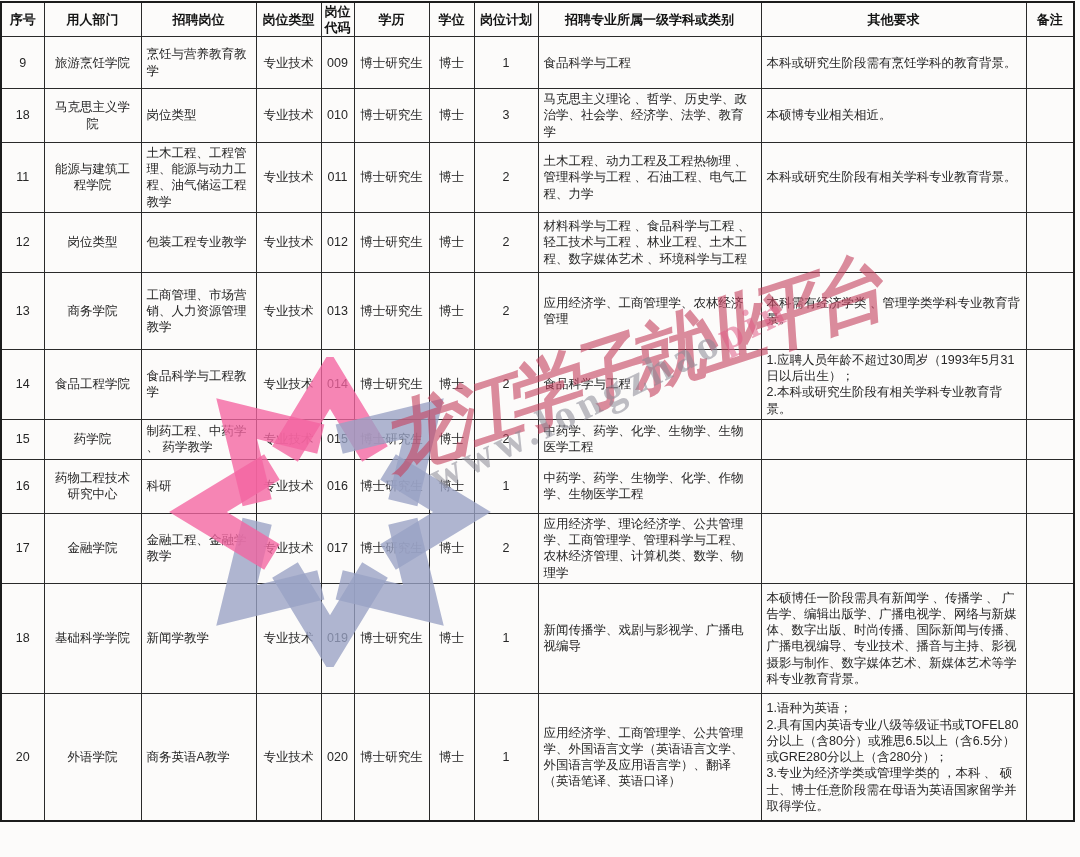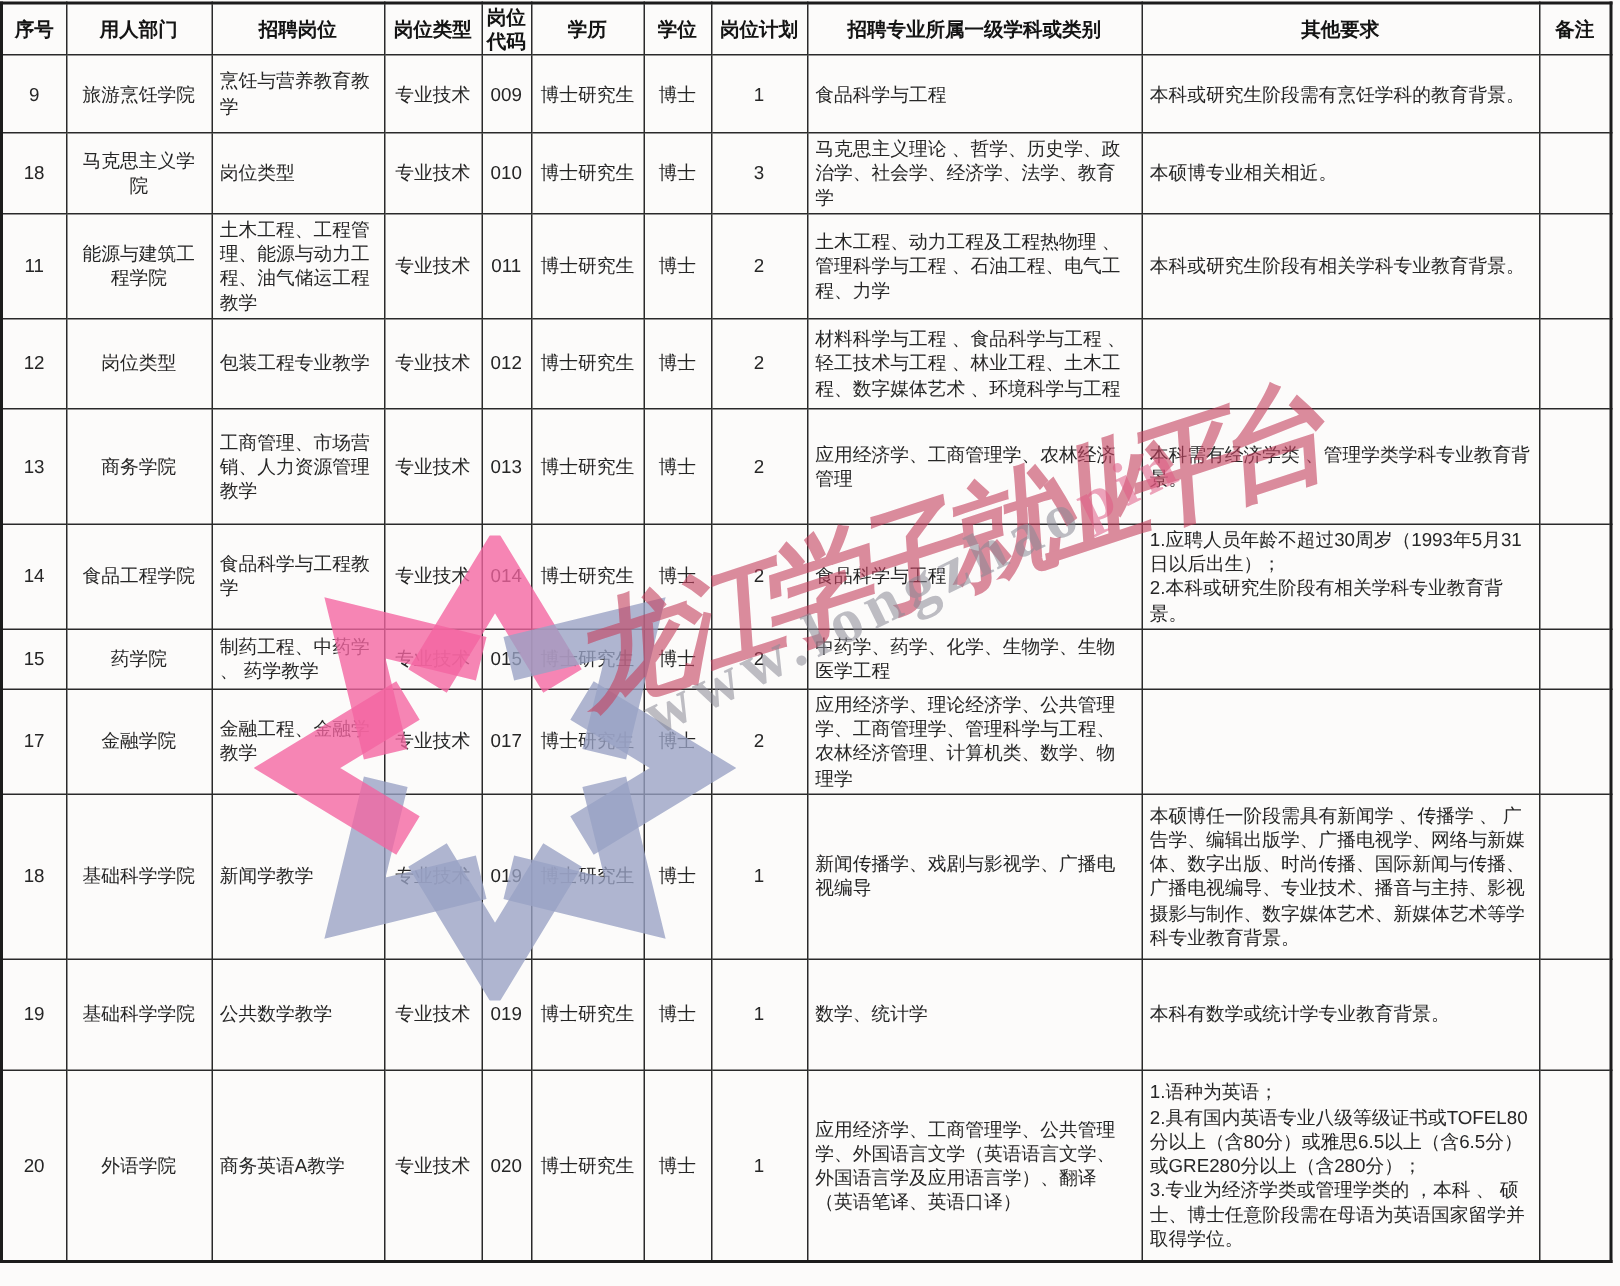--- a/index.html
+++ b/index.html
@@ -169,20 +169,33 @@
       <td class="align-left">制药工程、中药学 、 药学教学</td>
       <td>专业技术</td>
       <td>015</td>
       <td>博士研究生</td>
       <td>博士</td>
       <td>2</td>
       <td class="align-left">中药学、药学、化学、生物学、生物医学工程</td>
       <td class="align-left pre"></td>
       <td></td>
     </tr>
+        <tr style="height: 54px;">
+      <td>16</td>
+      <td>药物工程技术研究中心</td>
+      <td class="align-left">科研</td>
+      <td>专业技术</td>
+      <td>016</td>
+      <td>博士研究生</td>
+      <td>博士</td>
+      <td>1</td>
+      <td class="align-left">中药学、药学、生物学、化学、作物学、生物医学工程</td>
+      <td class="align-left pre"></td>
+      <td></td>
+    </tr>
         <tr style="height: 61px;">
       <td>17</td>
       <td>金融学院</td>
       <td class="align-left">金融工程、金融学教学</td>
       <td>专业技术</td>
       <td>017</td>
       <td>博士研究生</td>
       <td>博士</td>
       <td>2</td>
       <td class="align-left">应用经济学、理论经济学、公共管理学、工商管理学、管理科学与工程、农林经济管理、计算机类、数学、物理学</td>
@@ -193,33 +206,20 @@
       <td>18</td>
       <td>基础科学学院</td>
       <td class="align-left">新闻学教学</td>
       <td>专业技术</td>
       <td>019</td>
       <td>博士研究生</td>
       <td>博士</td>
       <td>1</td>
       <td class="align-left">新闻传播学、戏剧与影视学、广播电视编导</td>
       <td class="align-left pre">本硕博任一阶段需具有新闻学 、传播学 、 广告学、编辑出版学、广播电视学、网络与新媒体、数字出版、时尚传播、国际新闻与传播、广播电视编导、专业技术、播音与主持、影视摄影与制作、数字媒体艺术、新媒体艺术等学科专业教育背景。</td>
-      <td></td>
-    </tr>
-        <tr style="height: 74px;">
-      <td>19</td>
-      <td>基础科学学院</td>
-      <td class="align-left">公共数学教学</td>
-      <td>专业技术</td>
-      <td>019</td>
-      <td>博士研究生</td>
-      <td>博士</td>
-      <td>1</td>
-      <td class="align-left">数学、统计学</td>
-      <td class="align-left pre">本科有数学或统计学专业教育背景。</td>
       <td></td>
     </tr>
         <tr style="height: 128px;">
       <td>20</td>
       <td>外语学院</td>
       <td class="align-left">商务英语A教学</td>
       <td>专业技术</td>
       <td>020</td>
       <td>博士研究生</td>
       <td>博士</td>

